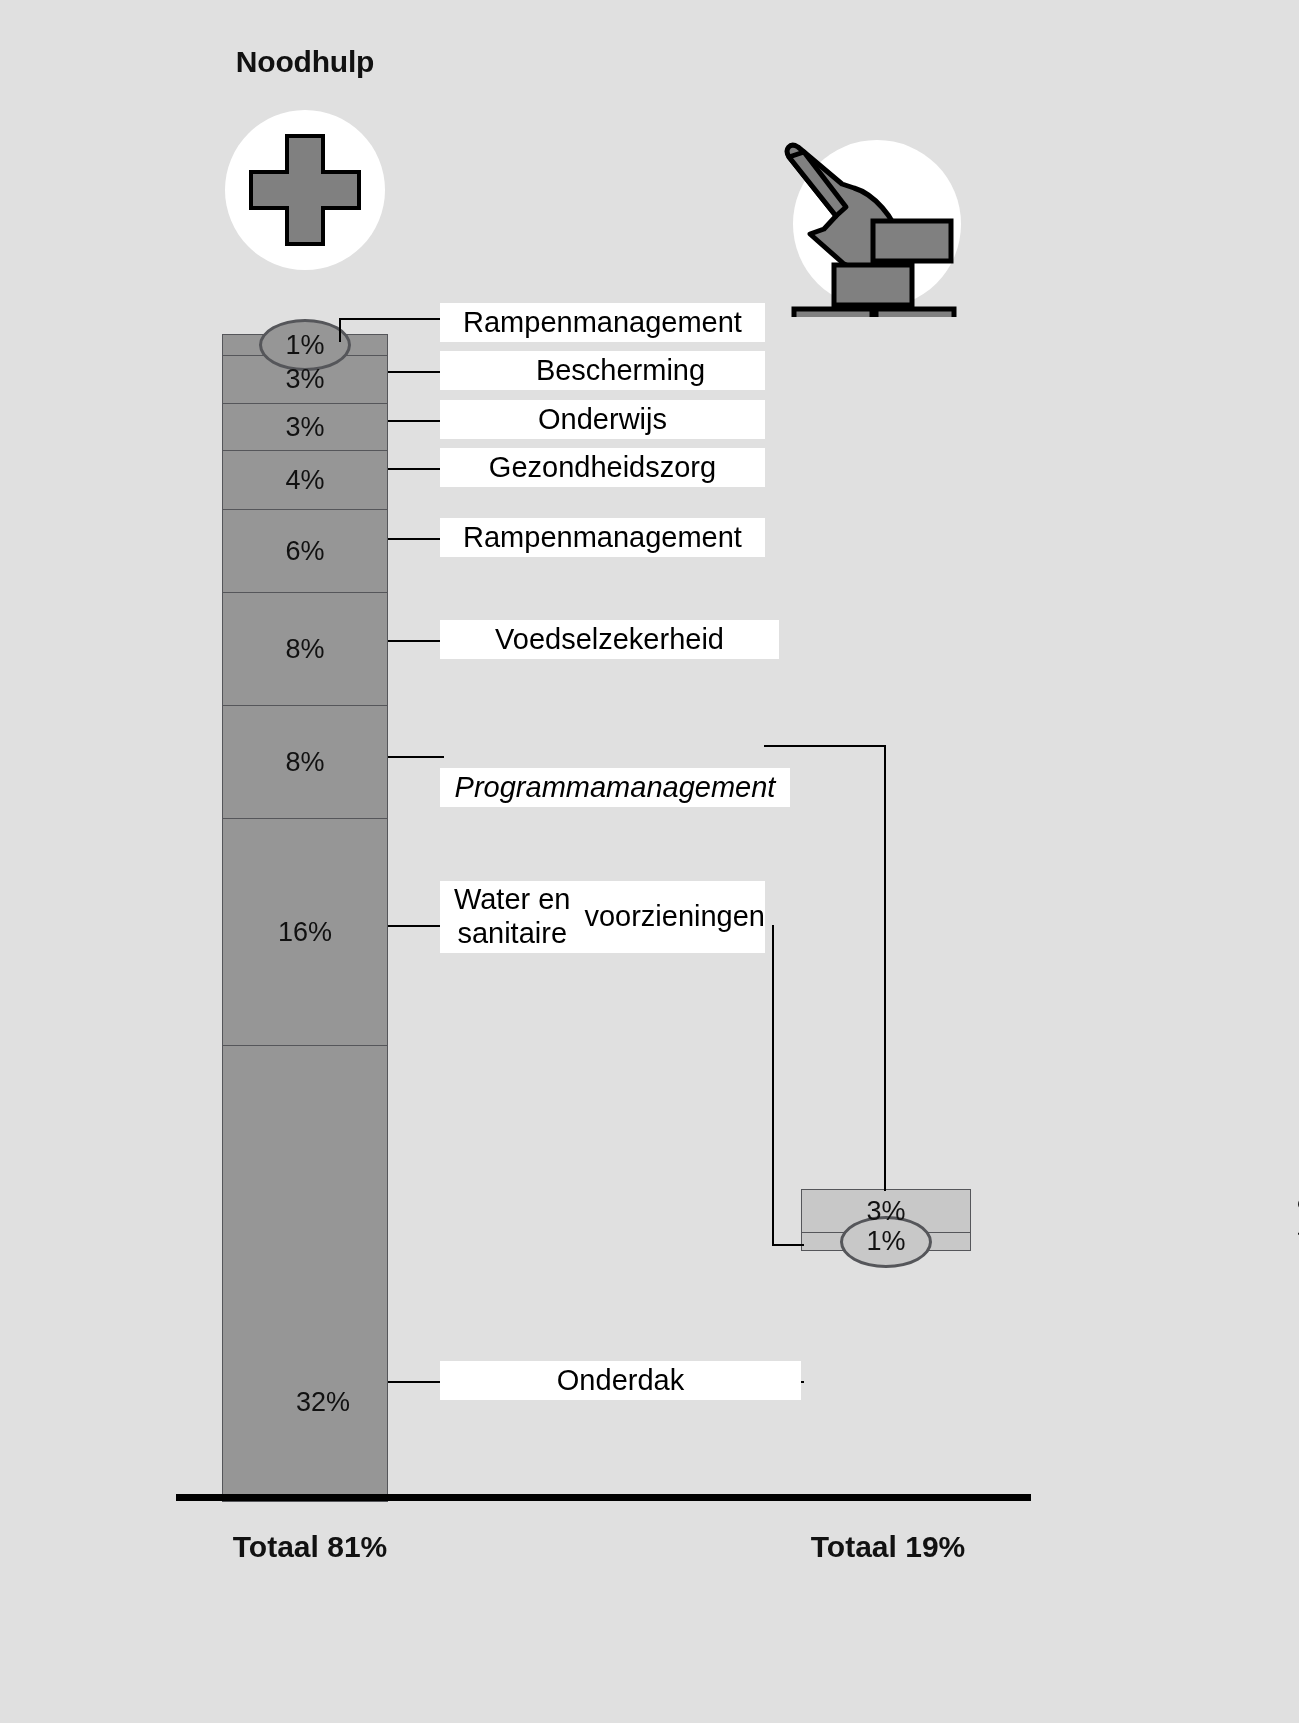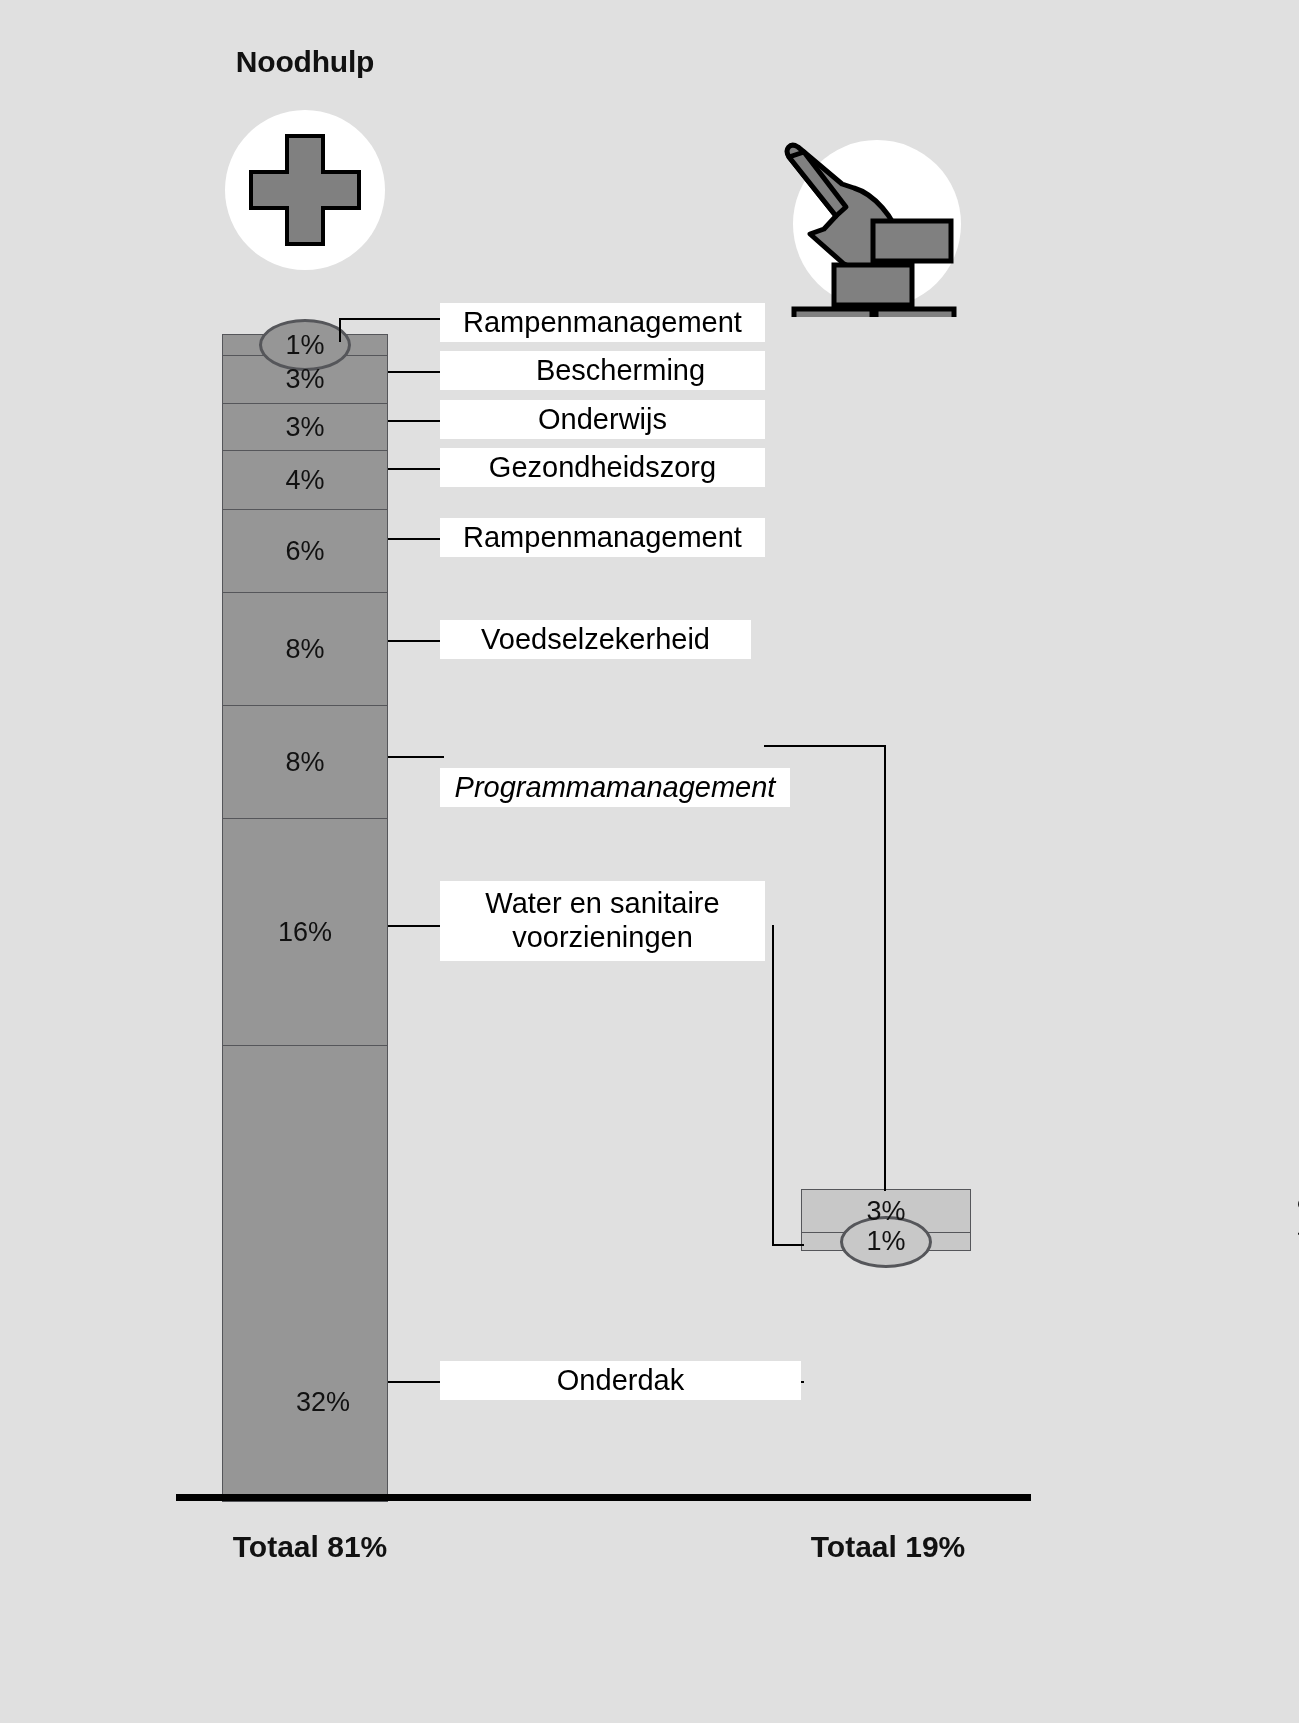--- a/index.html
+++ b/index.html
@@ -251,27 +251,27 @@
   </div>
   <div class="lbl" style="left:440px; top:400px;  width:325px; height:39px;">
     <span>Onderwijs</span>
   </div>
   <div class="lbl" style="left:440px; top:448px;  width:325px; height:39px;">
     <span>Gezondheidszorg</span>
   </div>
   <div class="lbl" style="left:440px; top:518px;  width:325px; height:39px;">
     <span>Rampenmanagement</span>
   </div>
-  <div class="lbl" style="left:440px; top:620px;  width:311px; height:39px;">
+  <div class="lbl" style="left:440px; top:620px;  width:339px; height:39px;">
     <span>Voedselzekerheid</span>
   </div>
   <div class="lbl italic" style="left:440px; top:736px;  width:350px; height:39px;margin-top:32px;">
     <span>Programmamanagement</span>
   </div>
-  <div class="lbl" style="left:440px; top:881px;  width:325px; height:80px; flex-direction:column;">
+  <div class="lbl" style="left:440px; top:881px;  width:325px; height:72px; flex-direction:row;">
     <span>Water en sanitaire</span>
     <span>voorzieningen</span>
   </div>
   <div class="lbl" style="left:440px; top:1361px; width:361px; height:39px;">
     <span>Onderdak</span>
   </div>
 
   <div id="axis"></div>
 
   <div class="total" id="total-left">Totaal 81%</div>

